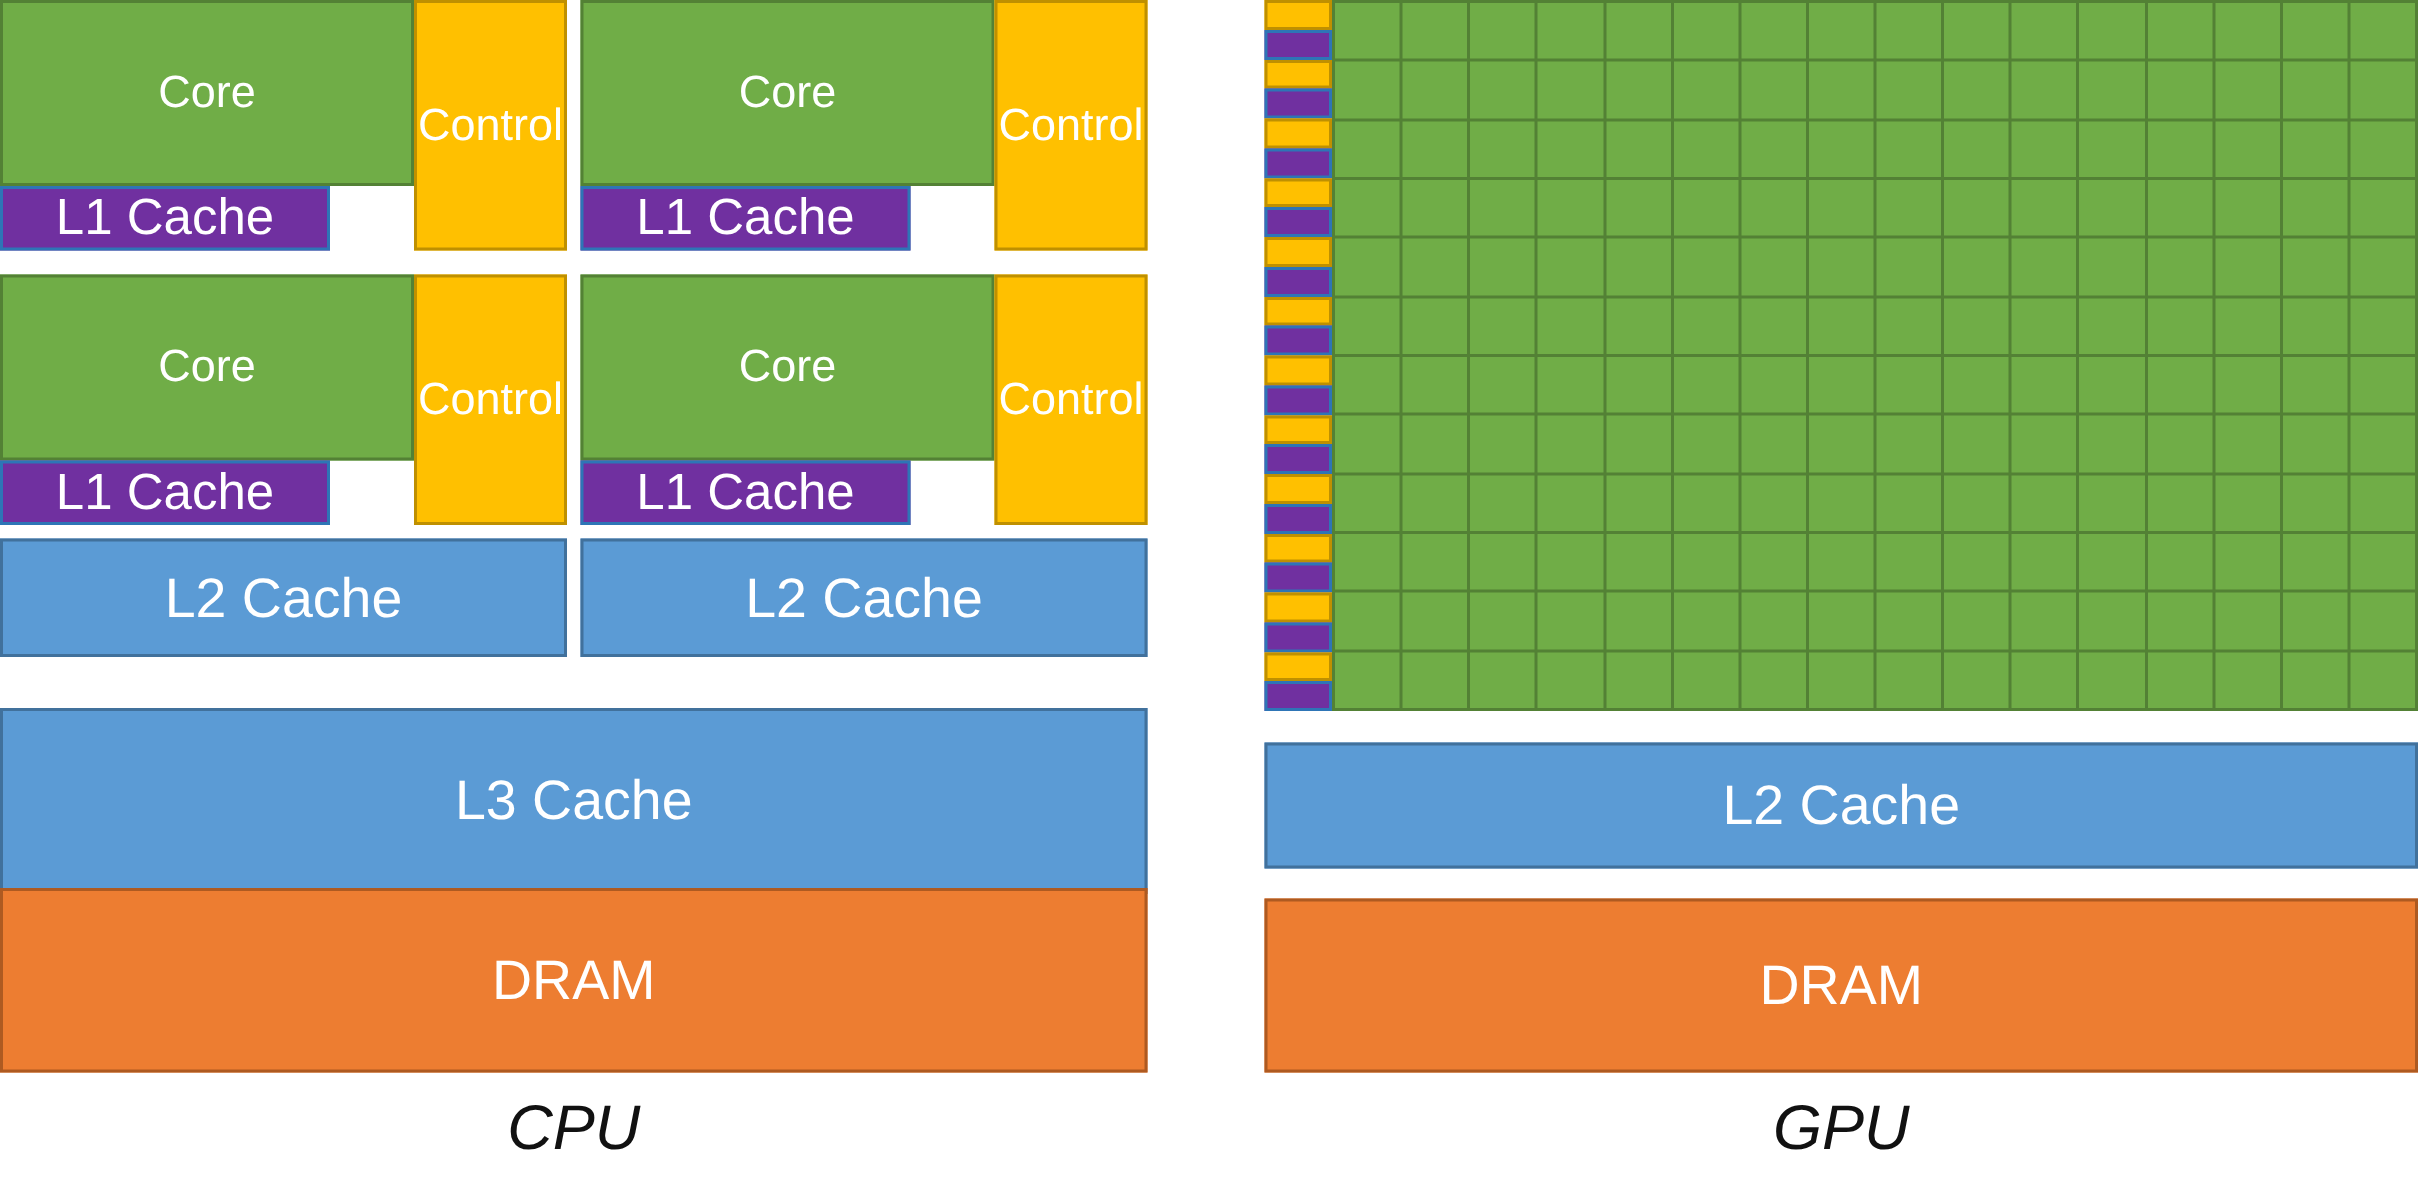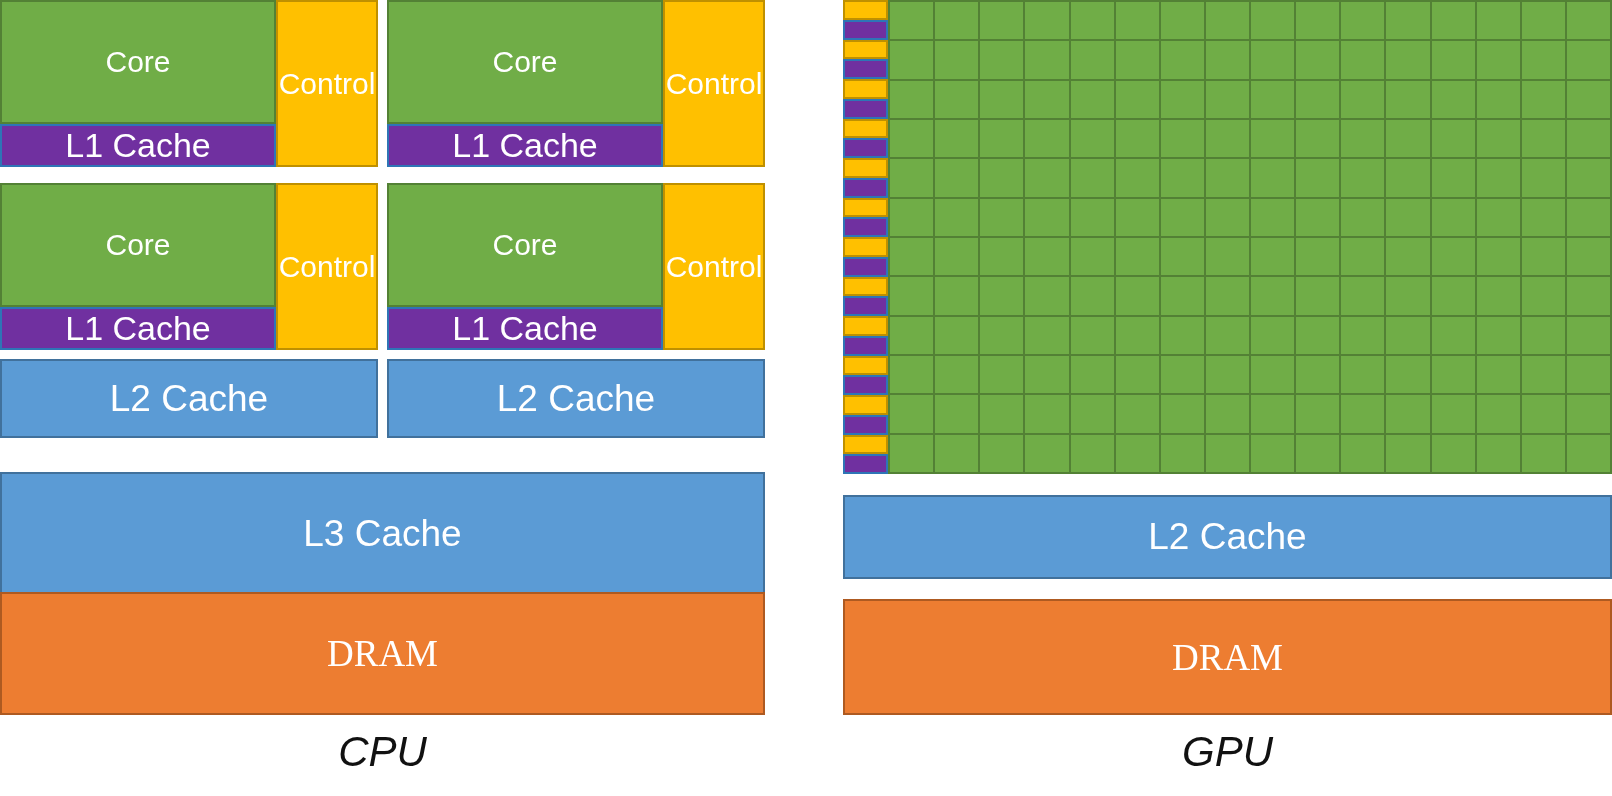--- a/index.html
+++ b/index.html
@@ -12,31 +12,31 @@
   }
   html,body{margin:0;padding:0;}
   body{background:var(--bg);font-family:"Liberation Sans",sans-serif;}
   .canvas{position:relative;width:1612px;height:796px;background:var(--bg);overflow:hidden;}
   .block{position:absolute;box-sizing:border-box;display:flex;align-items:center;justify-content:center;
          color:var(--text);text-align:center;}
   .green-block{background:var(--green);border:2px solid var(--green-border);}
   .purple-block{background:var(--purple);border:2px solid var(--purple-border);}
   .gold-block{background:var(--gold);border:2px solid var(--gold-border);flex-direction:row;}
   .blue-block{background:var(--blue);border:2px solid var(--blue-border);}
-  .orange-block{background:var(--orange);border:2px solid var(--orange-border);font-family:Liberation Serif, serif;}
+  .orange-block{background:var(--orange);border:2px solid var(--orange-border);}
   .fs-core{font-size:30px;}
   .fs-ctl{font-size:30px;line-height:45px;}
   .fs-l1{font-size:34px;}
   .fs-big{font-size:37px;}
   .caption{position:absolute;display:flex;align-items:center;justify-content:center;
            color:var(--caption);font-size:42px;font-style:italic;}
   
   .unit{position:absolute;width:378px;height:167px;}
   .unit .core{left:0;top:0;width:276px;height:124px;}
-  .unit .l1{left:0;top:124px;width:276px;height:43px;}
+  .unit .l1{left:0;top:124px;width:220px;height:43px;}
   .unit .control{left:276px;top:0;width:102px;height:167px;}
   
   .strip{position:absolute;left:843px;top:0;width:45px;height:474px;display:flex;flex-direction:column;}
   .strip > div{flex:1;box-sizing:border-box;}
   .strip .s-gold{background:var(--gold);border:2px solid var(--gold-border);}
   .strip .s-purple{background:var(--purple);border:2px solid var(--purple-border);}
   
   .gpu-grid{position:absolute;left:888px;top:0;width:724px;height:474px;box-sizing:border-box;
             background:var(--green-border);border:2px solid var(--green-border);
             display:grid;gap:2px;}

